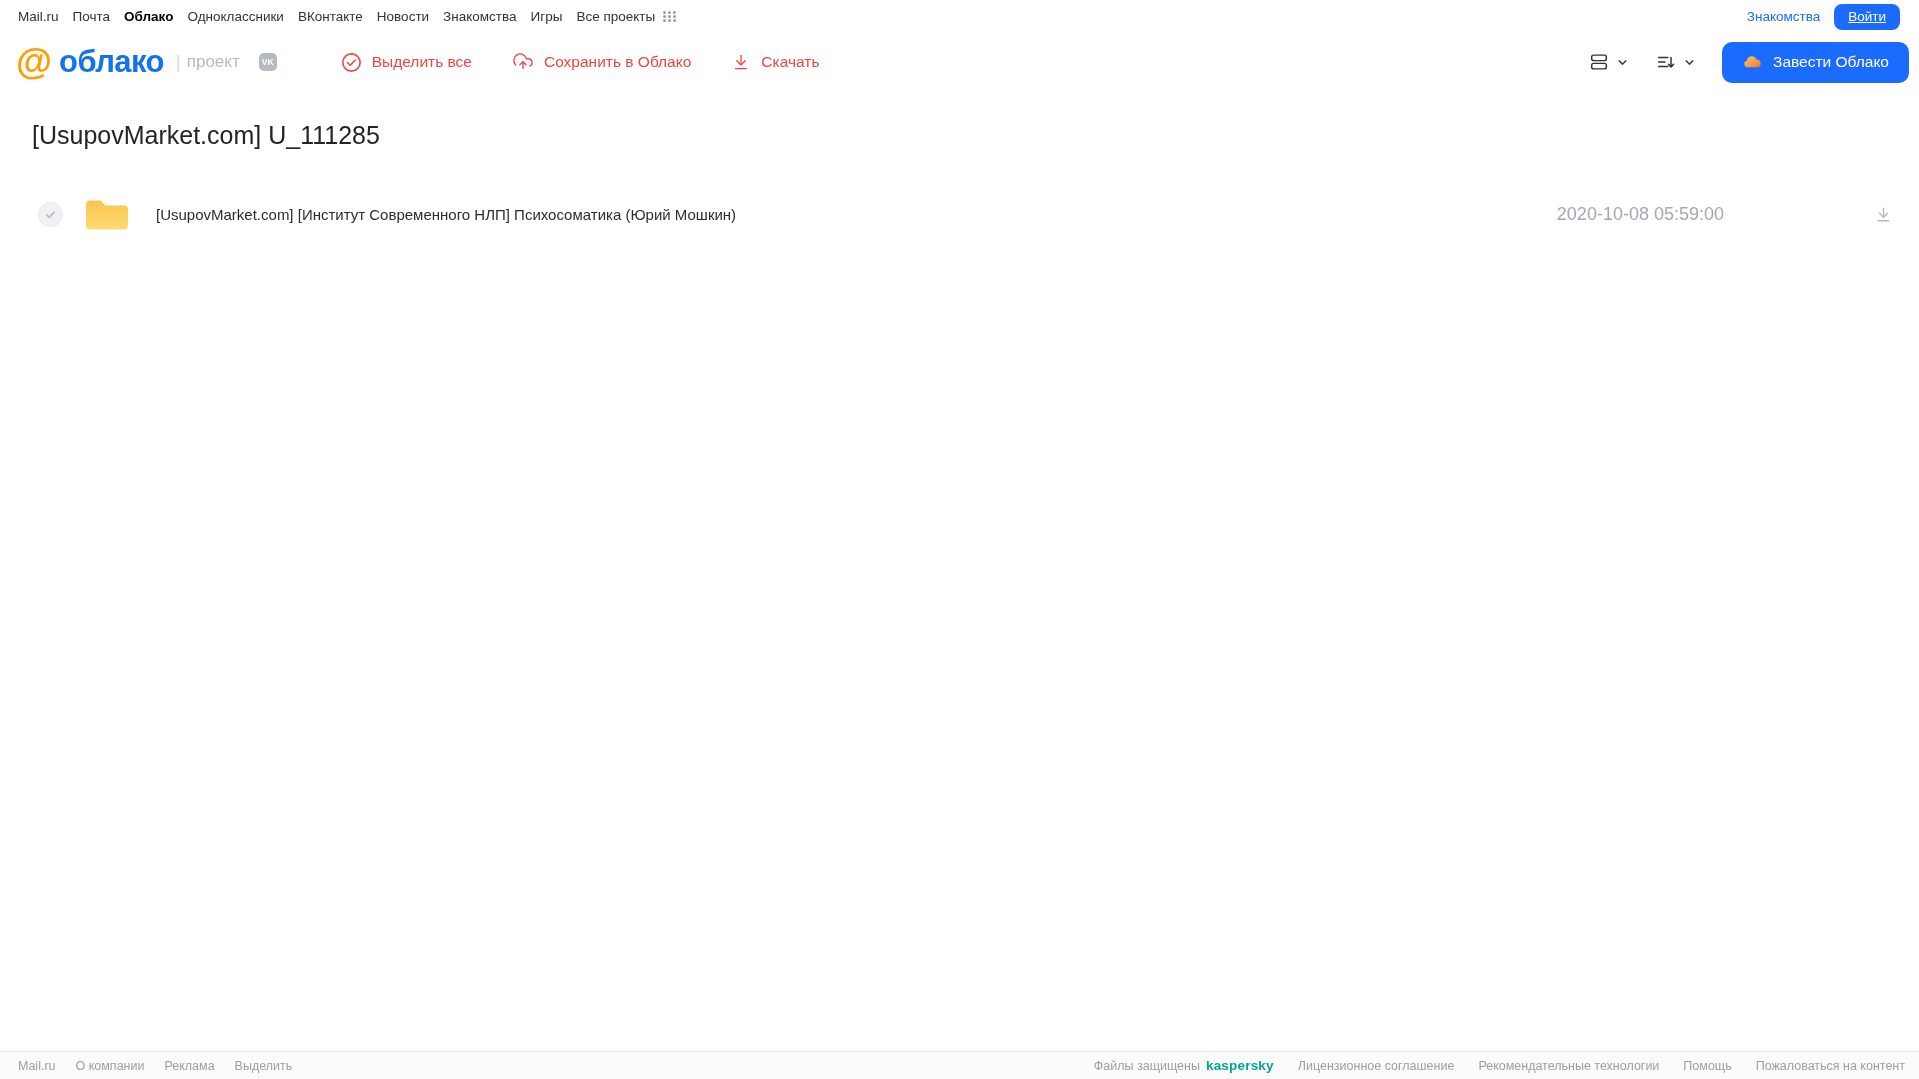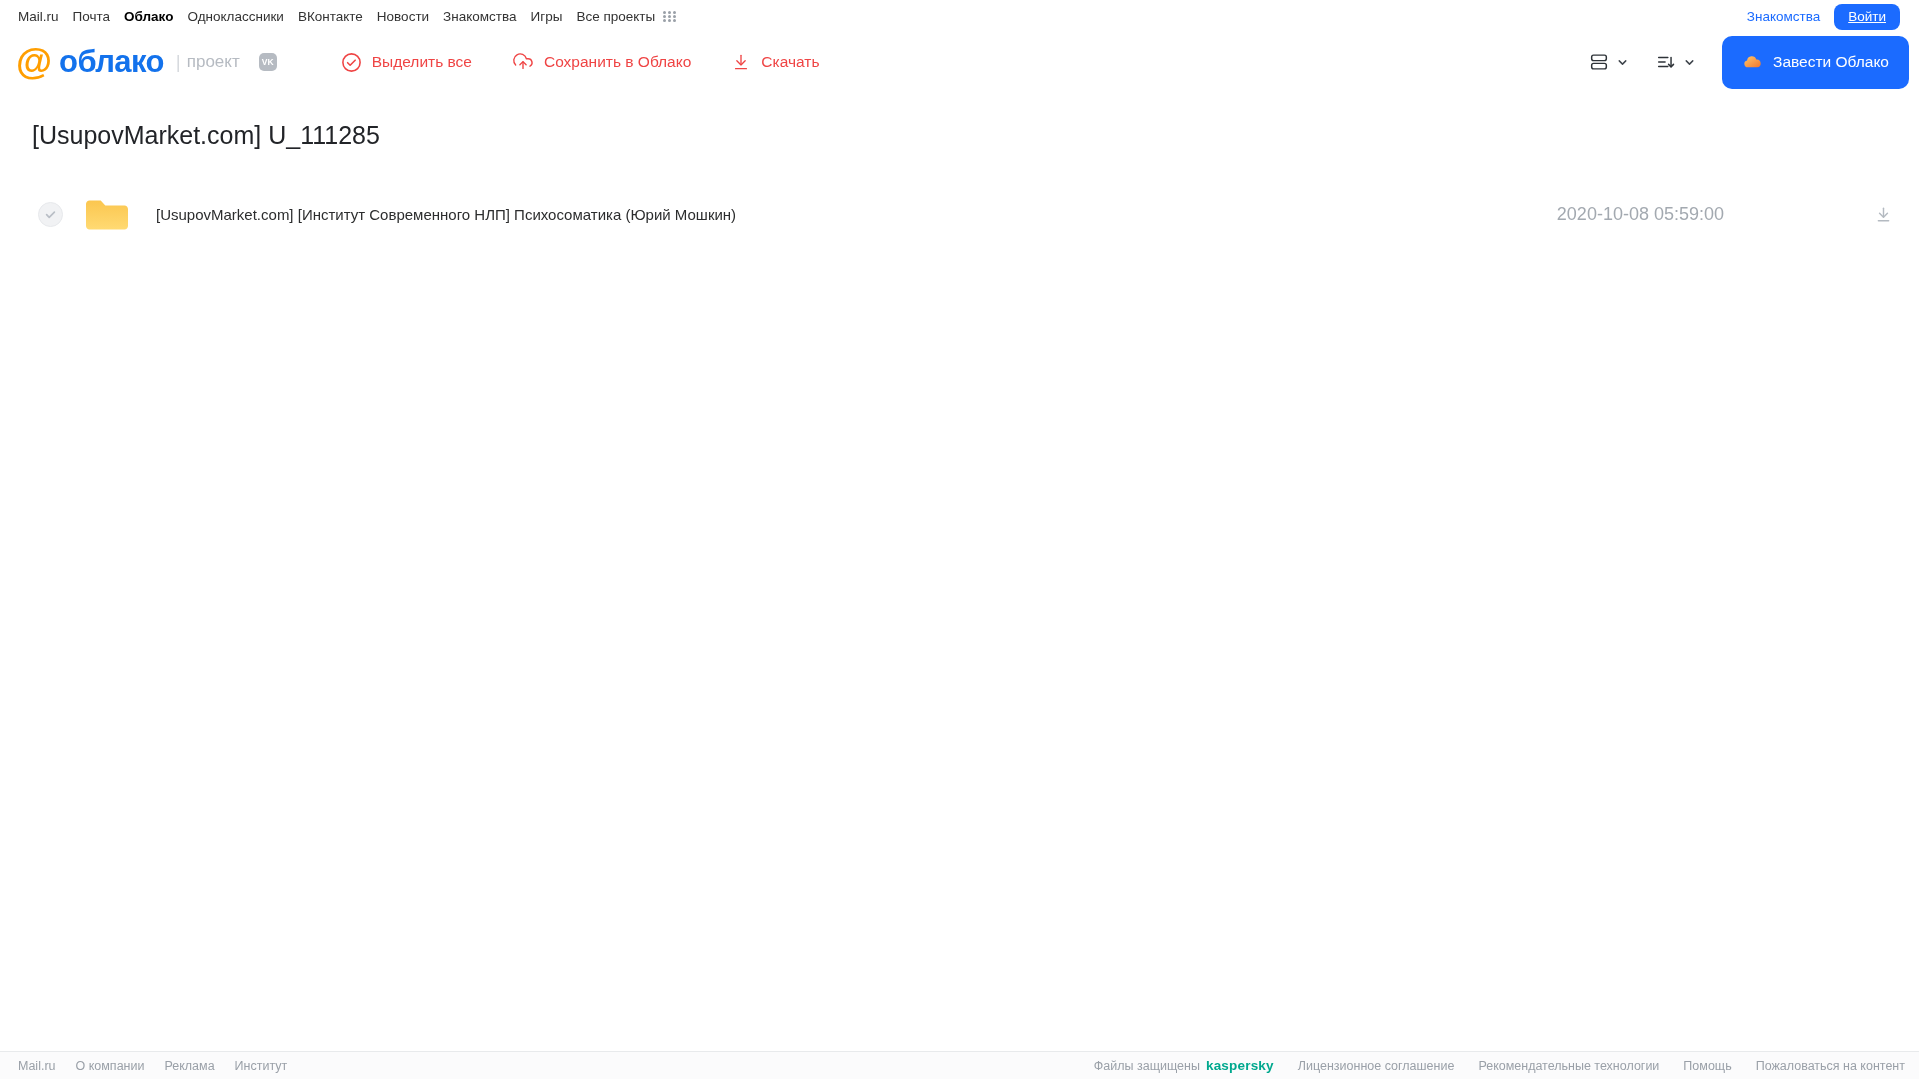--- a/index.html
+++ b/index.html
@@ -43,21 +43,21 @@
     font-size:8.5px; font-weight:700; display:flex; align-items:center; justify-content:center;margin-left:12px;
   }
   .actions { display:flex; margin-left:64px; gap:40px; }
   .action-btn {
     display:flex; align-items:center; gap:10px; color:#ef4444; font-size:15.5px;
     background:none; border:none; font-family:inherit; cursor:pointer; padding:0; white-space:nowrap;
   }
   .toolbar-right { margin-left:auto; display:flex; align-items:center; gap:26px; }
   .icon-dd { display:flex; align-items:center; gap:6px; color:#2e3338; background:none; border:none; cursor:pointer; padding:0; }
   .get-cloud-btn {
-    height:53px; background:#1b6bff; border:none; border-radius:10px; color:#fff;
+    height:41px; background:#1b6bff; border:none; border-radius:10px; color:#fff;
     font-size:15.5px; font-family:inherit; display:flex; align-items:center; gap:10px;
     padding:0 20px; cursor:pointer; white-space:nowrap;
   }
 
   
   main { flex:1; padding-top:30px; background:#fff;padding-left:12px; }
   .page-title { margin:0 0 0 20px; font-size:25px; font-weight:500; color:#222428; }
   .file-row { margin-top:36px; height:56px; display:flex; align-items:center; padding:0 26px; cursor:pointer; }
   .check-circle {
     width:25px; height:25px; border-radius:50%; flex-shrink:0;
@@ -238,21 +238,21 @@
           <path d="M5.5 20h13"></path>
       </svg>
     </button>
   </div>
 </main>
 
 <footer>
   <a>Mail.ru</a>
   <a>О компании</a>
   <a>Реклама</a>
-  <a>Институт</a>
+  <a>Выделить</a>
 
   <div class="f-right">
     <span class="protect">
       <span>Файлы защищены</span>
       <span class="kasp">kaspersky</span>
     </span>
     <a>Лицензионное соглашение</a>
     <a>Рекомендательные технологии</a>
     <a>Помощь</a>
     <a>Пожаловаться на контент</a>

